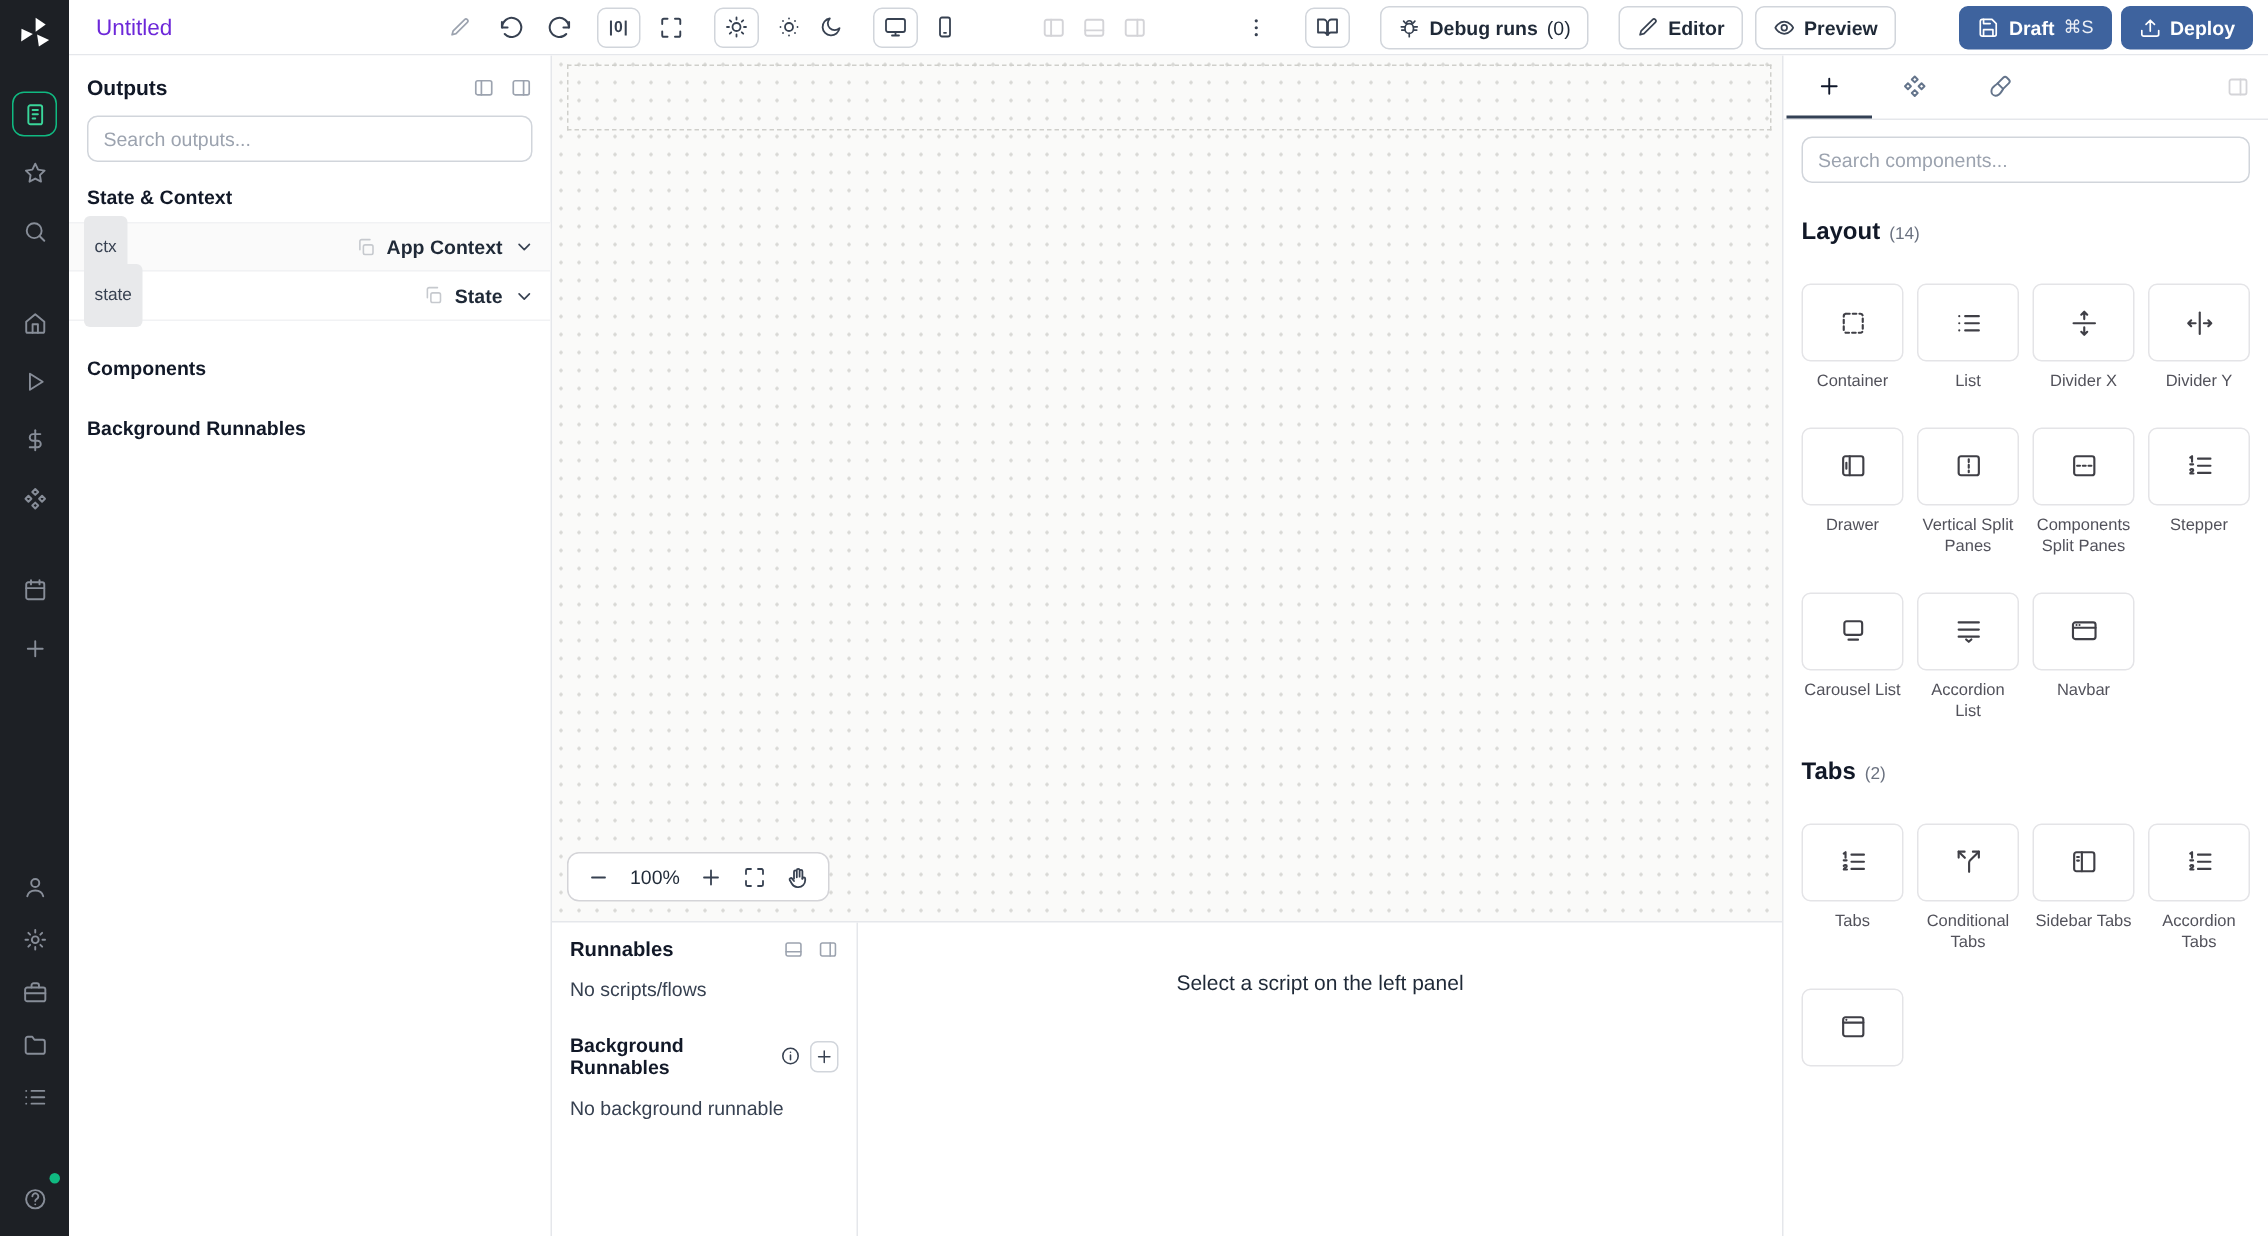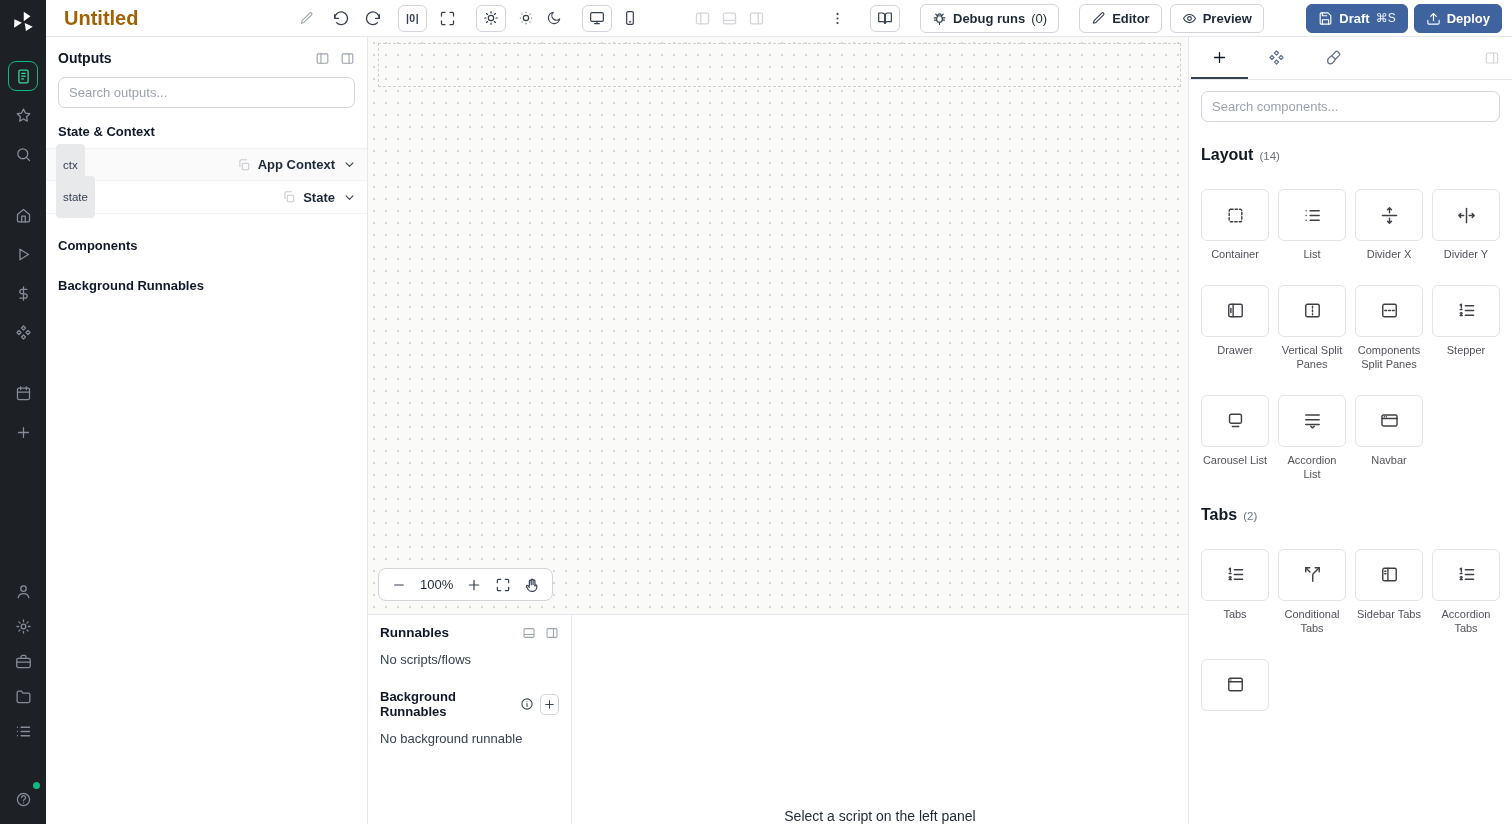--- a/index.html
+++ b/index.html
@@ -18,21 +18,21 @@
 .sb-top .sb-item.gap{margin-top:22px;}
 .sb-bottom .sb-item{margin-bottom:5px;}
 .sb-bottom .sb-item.gap{margin-top:33px;margin-bottom:0;}
 .sb-spacer{flex:1;}
 .sb-dot{position:absolute;top:-2px;right:-2px;width:7px;height:7px;border-radius:50%;background:#10b981;}
 
 
 .main{flex:1;display:flex;flex-direction:column;min-width:0;}
 .topbar{height:37px;flex:none;display:flex;align-items:center;border-bottom:1px solid #e5e7eb;padding:0 10px 0 18px;background:#fff;}
 .tb-title{display:flex;align-items:center;width:250px;flex:none;}
-.app-title{font-size:20px;color:#a16207;cursor:text;font-weight:bold;}
+.app-title{font-size:15px;color:#6d28d9;cursor:text;}
 .tb-icon{display:inline-flex;align-items:center;justify-content:center;flex:none;}
 .i13{width:13px;height:13px;}.i14{width:14px;height:14px;}.i15{width:15px;height:15px;}
 .i16{width:16px;height:16px;}.i17{width:17px;height:17px;}.i18{width:18px;height:18px;}
 .c-dark{color:#374151;}.c-mid{color:#9ca3af;}.c-faint{color:#d4d4d8;}.c-white{color:#fff;}
 .ml6{margin-left:6px;}.ml8{margin-left:8px;}.ml10{margin-left:10px;}.ml12{margin-left:12px;}
 .ml14{margin-left:14px;}.ml16{margin-left:16px;}.ml18{margin-left:18px;}.ml20{margin-left:20px;}
 .ml24{margin-left:24px;}.ml56{margin-left:56px;}.ml64{margin-left:64px;}.mlauto{margin-left:auto;}
 .tb-box{height:27px;min-width:29px;padding:0 6px;border:1px solid #d1d5db;border-radius:6px;display:inline-flex;align-items:center;justify-content:center;background:#fff;cursor:pointer;}
 .zero{font-size:10.5px;font-weight:700;color:#374151;letter-spacing:.5px;}
 .tb-group{display:inline-flex;align-items:center;}
@@ -68,21 +68,21 @@
 .zoom-val{font-size:13px;cursor:pointer;}
 .bottom-panel{flex:1;border-top:1px solid #e5e7eb;display:flex;min-height:0;background:#fff;}
 .runnables{width:204px;flex:none;border-right:1px solid #e5e7eb;padding:10px 12px;}
 .run-header{display:flex;align-items:center;}
 .run-title{font-size:13.5px;font-weight:600;color:#111827;}
 .run-icons{margin-left:auto;display:flex;gap:9px;color:#9ca3af;}
 .run-empty{margin-top:12px;font-size:13px;color:#374151;}
 .bg-header{display:flex;align-items:center;margin-top:22px;gap:6px;}
 .bg-title{font-size:13px;font-weight:700;color:#111827;}
 .add-btn{margin-left:auto;width:21px;height:21px;border:1px solid #d1d5db;border-radius:5px;display:flex;align-items:center;justify-content:center;color:#374151;background:#fff;cursor:pointer;}
-.script-area{flex:1;display:flex;justify-content:center;align-items:flex-end;padding-top:32px;}
+.script-area{flex:1;display:flex;justify-content:center;align-items:flex-start;padding-top:32px;}
 .script-msg{font-size:14px;color:#1f2937;}
 
 
 .right-panel{width:324px;flex:none;border-left:1px solid #e5e7eb;display:flex;flex-direction:column;background:#fff;overflow:hidden;}
 .rp-tabs{height:43px;flex:none;border-bottom:1px solid #e5e7eb;display:flex;align-items:stretch;padding:0 2px;}
 .rp-tab{width:57px;display:flex;align-items:center;justify-content:center;color:#64748b;border-bottom:2px solid transparent;cursor:pointer;}
 .rp-tab.active{color:#0f172a;border-bottom-color:#334155;}
 .rp-collapse{margin-left:auto;display:flex;align-items:center;padding-right:10px;color:#d4d4d8;cursor:pointer;}
 .rp-search{margin-top:11px;}
 .rp-body{flex:1;padding:0 12px;overflow:hidden;}

